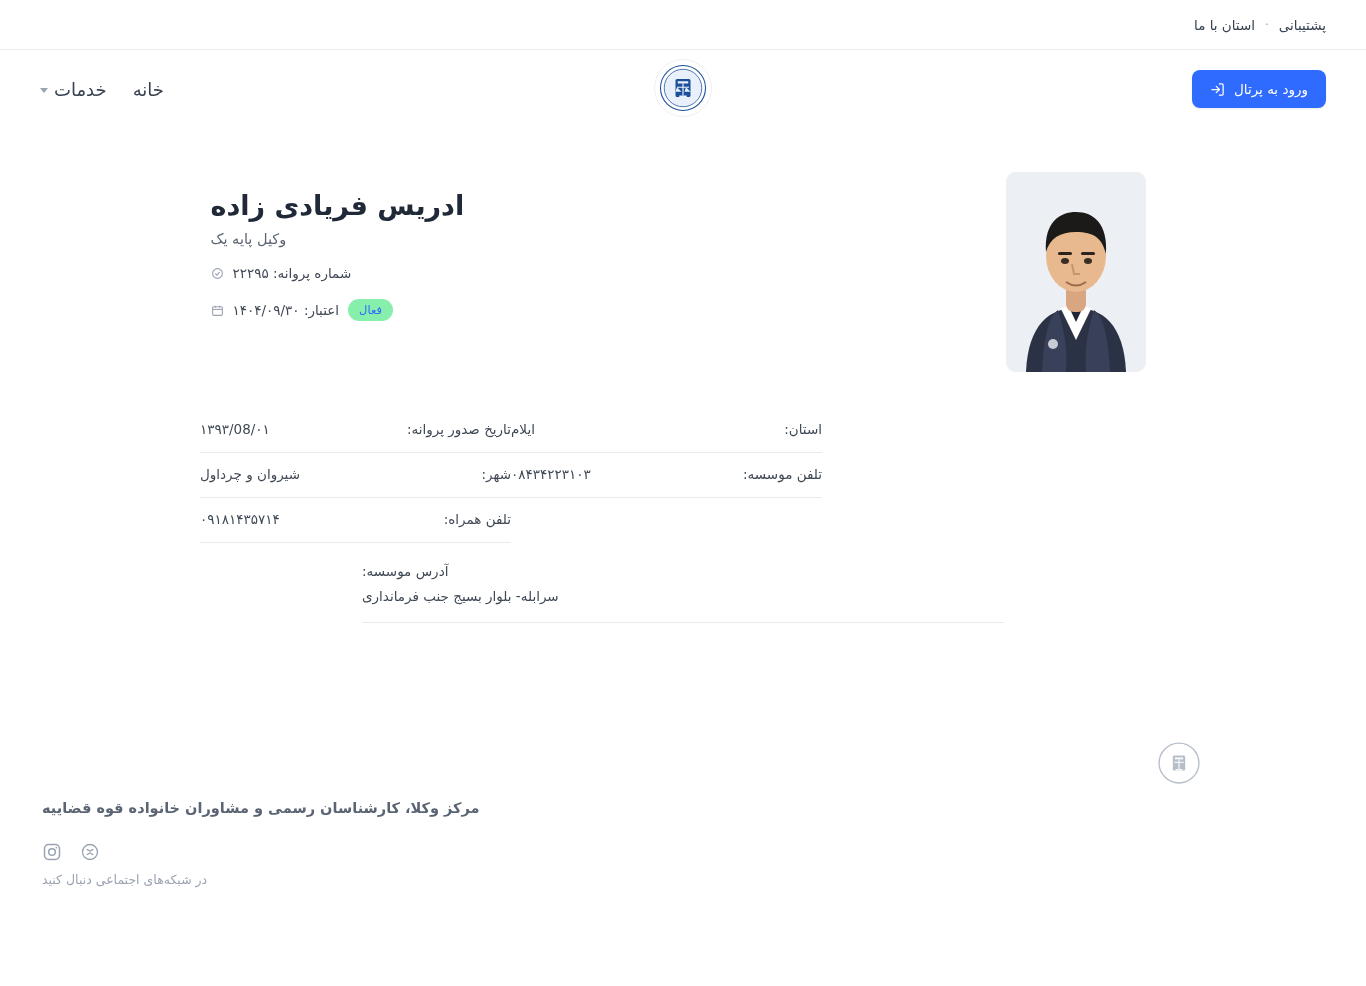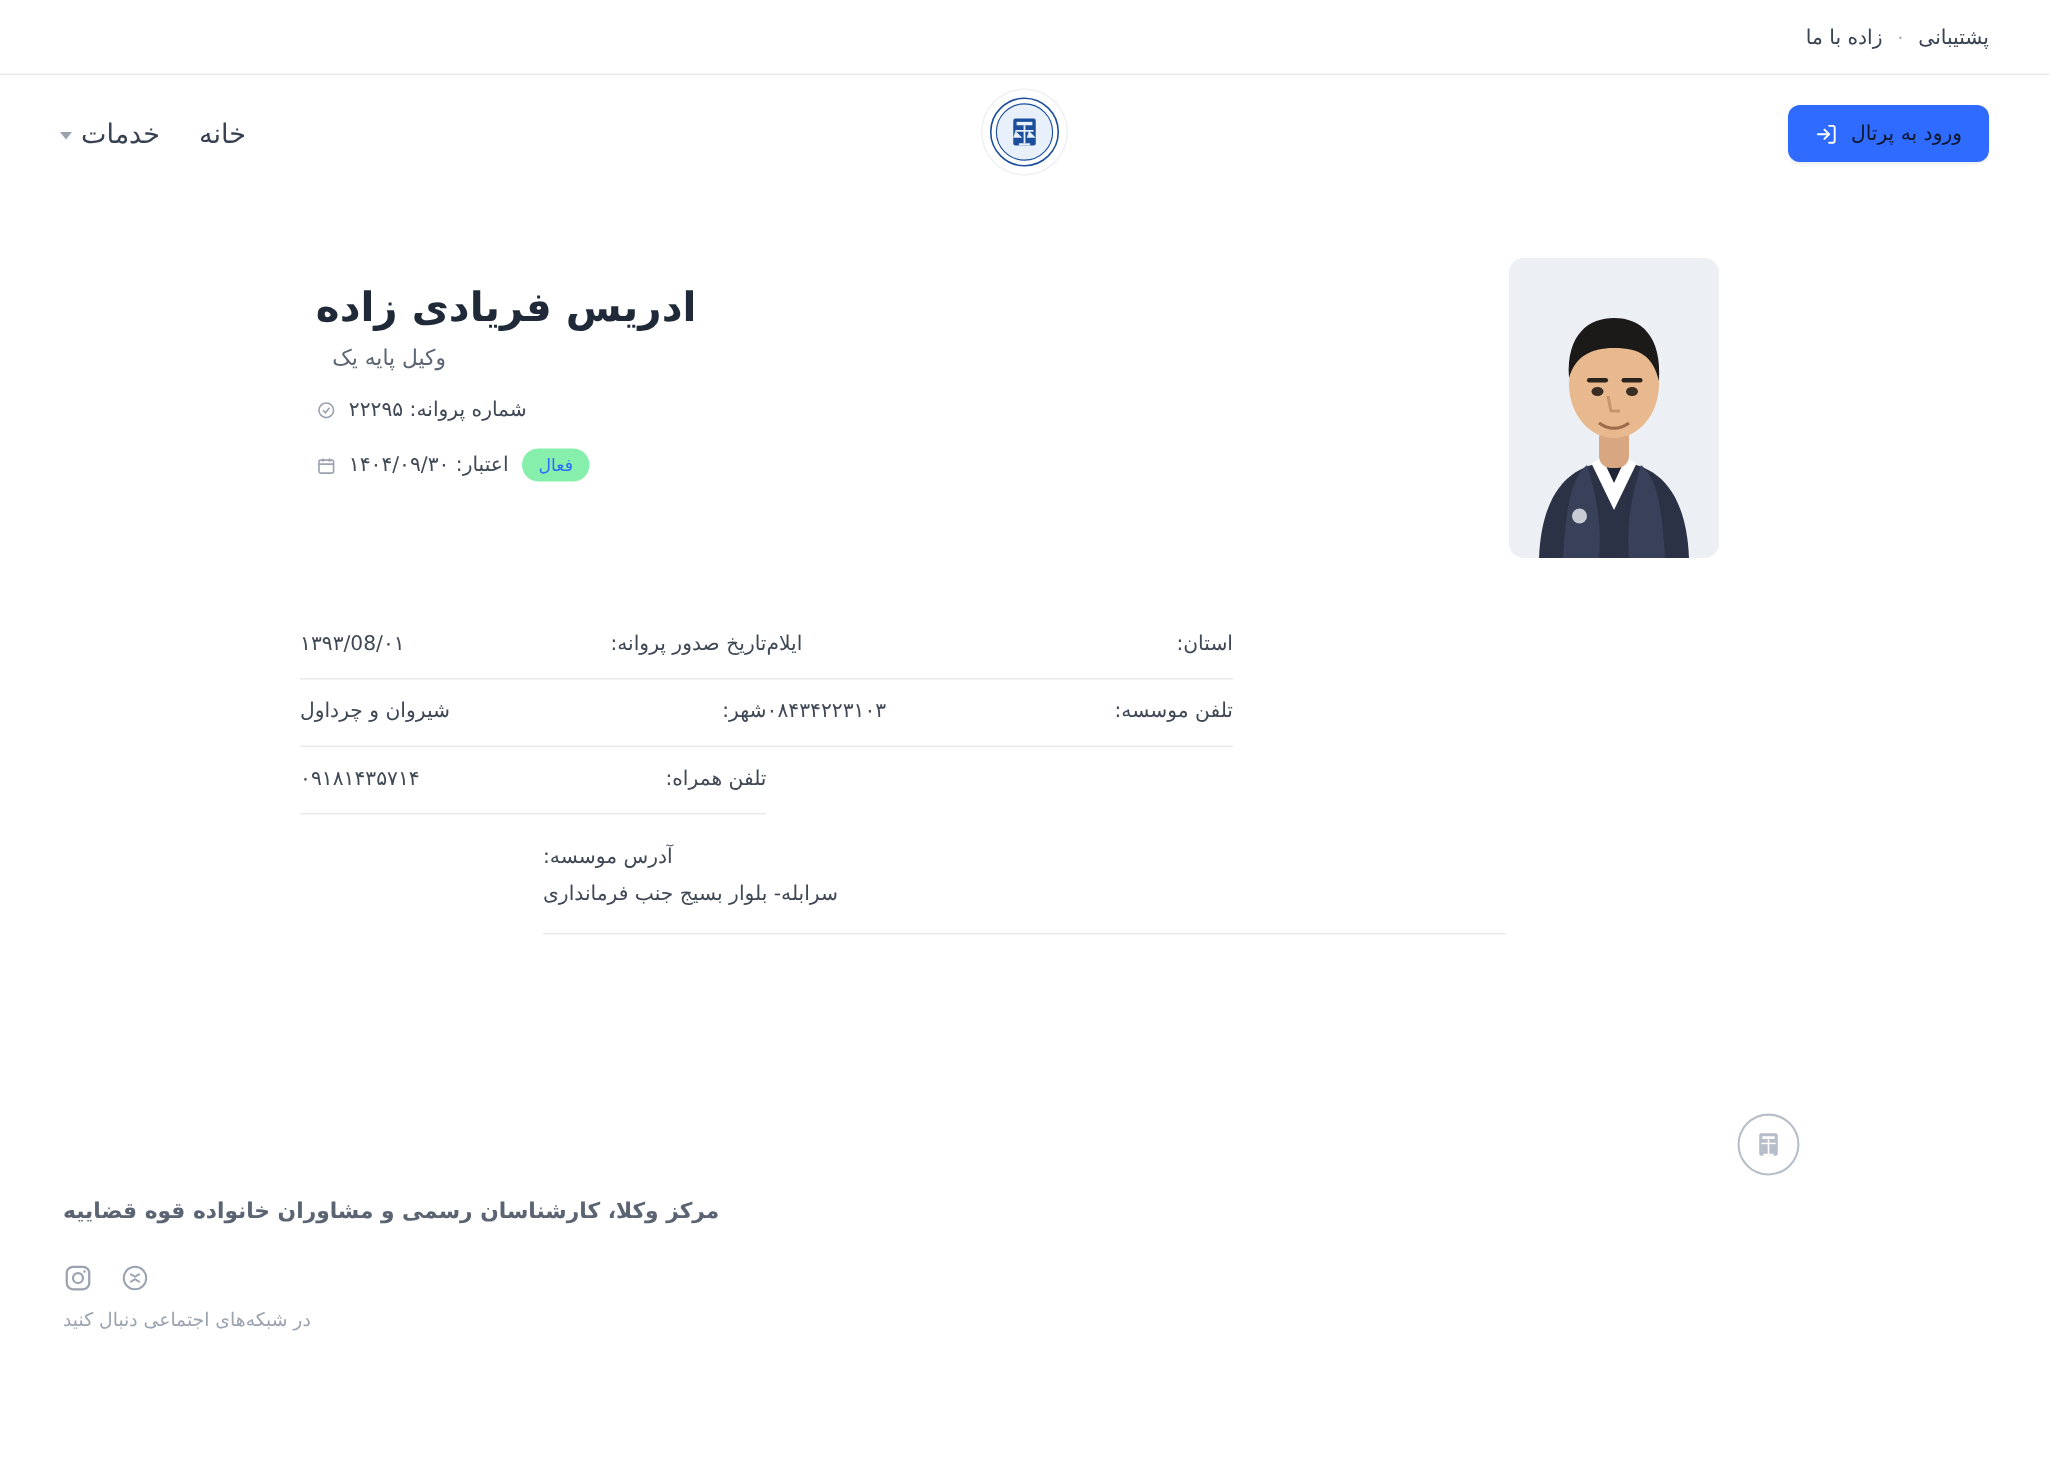--- a/index.html
+++ b/index.html
@@ -44,21 +44,21 @@
     height: 78px;
     display: flex;
     align-items: center;
     justify-content: space-between;
     padding: 0 40px;
     background: #ffffff;
     position: relative;
   }
   .btn-portal {
     background: #2f6bff;
-    color: #0f172a;
+    color: #ffffff;
     border: none;
     border-radius: 8px;
     padding: 11px 18px;
     font-size: 13.5px;
     font-family: inherit;
     display: flex;
     align-items: center;
     gap: 9px;
     cursor: pointer;
     box-shadow: 0 1px 2px rgba(0,0,0,.08);
@@ -124,21 +124,21 @@
     direction: rtl;
   }
   .lawyer-name {
     margin: 18px 0 0 0;
     font-size: 27px;
     font-weight: 700;
     color: #1f2937;
     text-align: left;
   }
   .lawyer-rank {
-    margin: 10px 0 0 11px;
+    margin: 10px 0 0 0;
     font-size: 14.5px;
     color: #5b6472;
     text-align: left;
   }
   .meta-line {
     margin-top: 18px;
     display: flex;
     justify-content: flex-start;
     flex-direction: row-reverse;
     align-items: center;
@@ -243,21 +243,21 @@
     display:flex; flex-direction:column; align-items:flex-end;
   }
 </style>
 </head>
 <body>
 
 <div class="topbar">
   <div class="topbar-links">
     <a class="topbar-link">پشتیبانی</a>
     <span class="topbar-sep">·</span>
-    <a class="topbar-link">زاده با ما</a>
+    <a class="topbar-link">استان با ما</a>
   </div>
 </div>
 
 <div class="header">
   <button class="btn-portal">
     <span>ورود به پرتال</span>
     <span>
       <svg width="15" height="15" viewBox="0 0 24 24" fill="none" stroke="#ffffff" stroke-width="2" stroke-linecap="round" stroke-linejoin="round">
         <path d="M15 3h4a2 2 0 0 1 2 2v14a2 2 0 0 1-2 2h-4"></path>
         <polyline points="10 17 15 12 10 7"></polyline>

